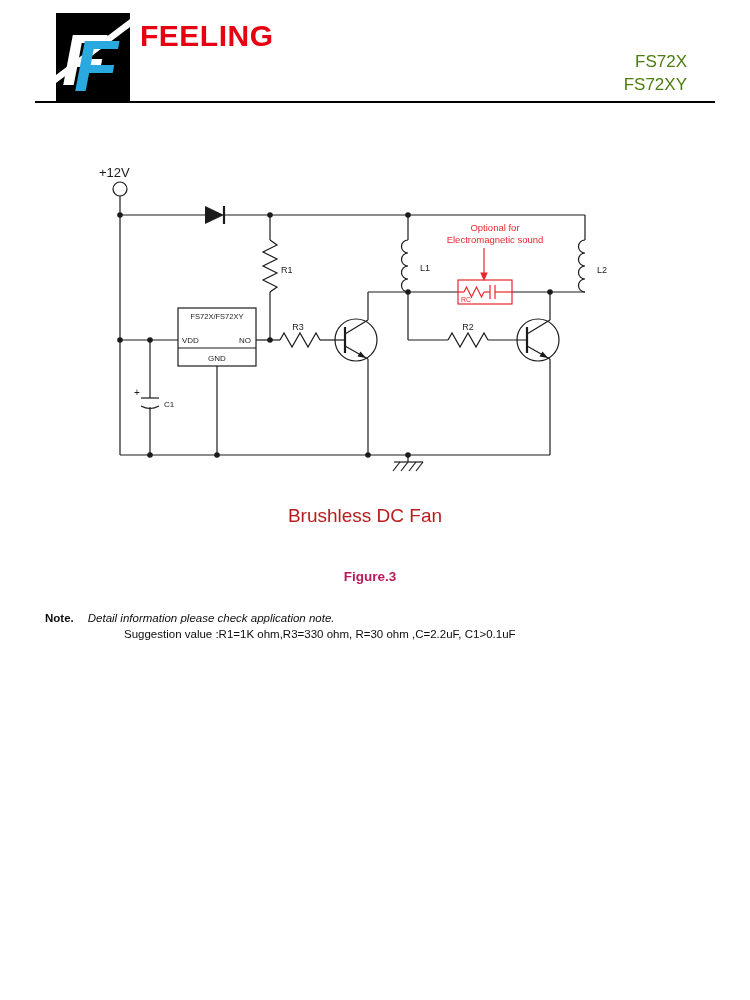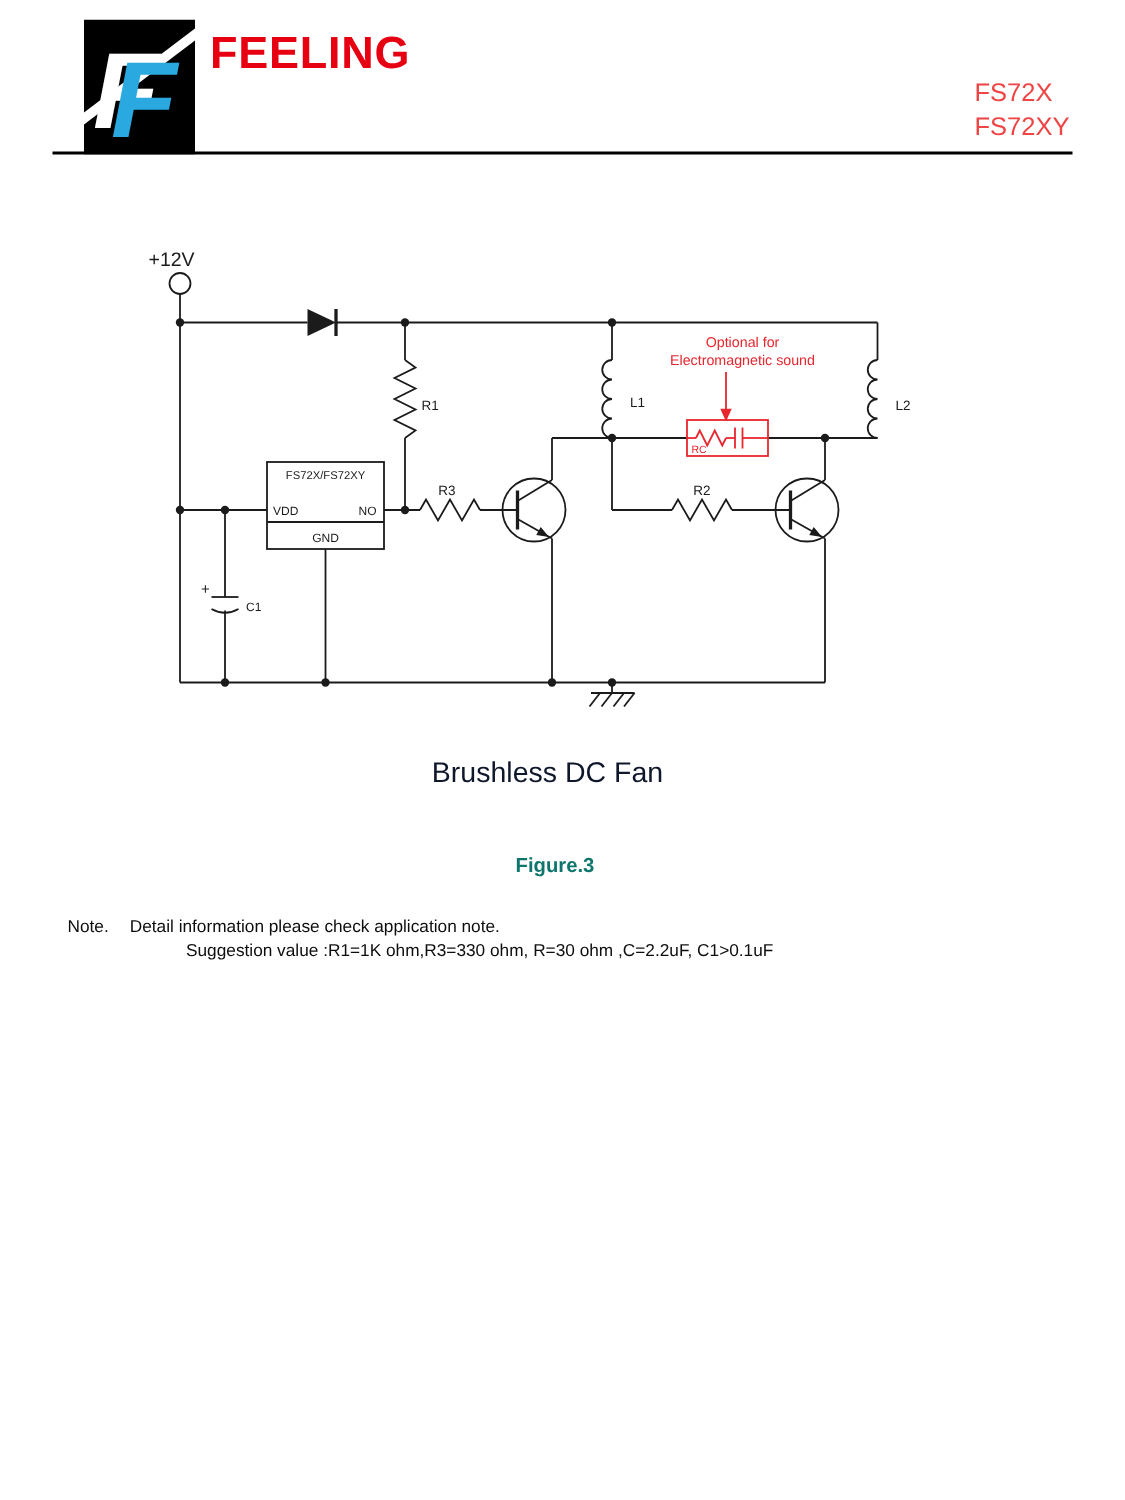--- a/index.html
+++ b/index.html
@@ -4,30 +4,30 @@
 <style>
   html,body{margin:0;padding:0;background:#e9e9e9;}
   .page{
     position:relative;width:750px;height:1000px;background:#ffffff;
     font-family:"Liberation Sans",sans-serif;color:#111;overflow:hidden;
     margin:0 auto;
   }
   
   .logo{position:absolute;left:56px;top:13px;width:74px;height:90px;}
   .brand{position:absolute;left:140px;top:17px;font-weight:bold;font-size:30px;line-height:37px;letter-spacing:.5px;}
-  .partnums{position:absolute;right:37px;top:50px;font-size:17px;line-height:23px;color:#ef4444;}
+  .partnums{position:absolute;right:63px;top:50px;text-align:right;font-size:17px;line-height:23px;color:#4d7c0f;}
   .header-rule{position:absolute;left:35px;top:101px;width:680px;height:2px;background:#000;}
   
   .circuit{position:absolute;left:0;top:130px;width:750px;height:430px;}
-  .fan-caption{position:absolute;left:255px;top:505px;width:220px;text-align:center;font-size:19px;color:#0f172a;}
-  .figure-label{position:absolute;left:310px;top:569px;width:120px;text-align:center;font-size:13.5px;font-weight:bold;color:#0f766e;}
+  .fan-caption{position:absolute;left:255px;top:505px;width:220px;text-align:center;font-size:19px;color:#b91c1c;}
+  .figure-label{position:absolute;left:310px;top:569px;width:120px;text-align:center;font-size:13.5px;font-weight:bold;color:#be185d;}
   
   .note{position:absolute;left:45px;top:610px;font-size:11.5px;line-height:16px;color:#0d0d0d;}
-  .note .lbl{font-weight:normal;}
-  .note .txt{margin-left:14px;}
+  .note .lbl{font-weight:bold;}
+  .note .txt{margin-left:14px;font-style:italic;}
   .note .line2{margin-left:79px;text-align:center;}
   svg text{font-family:"Liberation Sans",sans-serif;}
 </style>
 </head>
 <body>
 
 <div class="page">
 
   <div class="logo">
     <svg width="74" height="90" viewBox="0 0 74 90">

